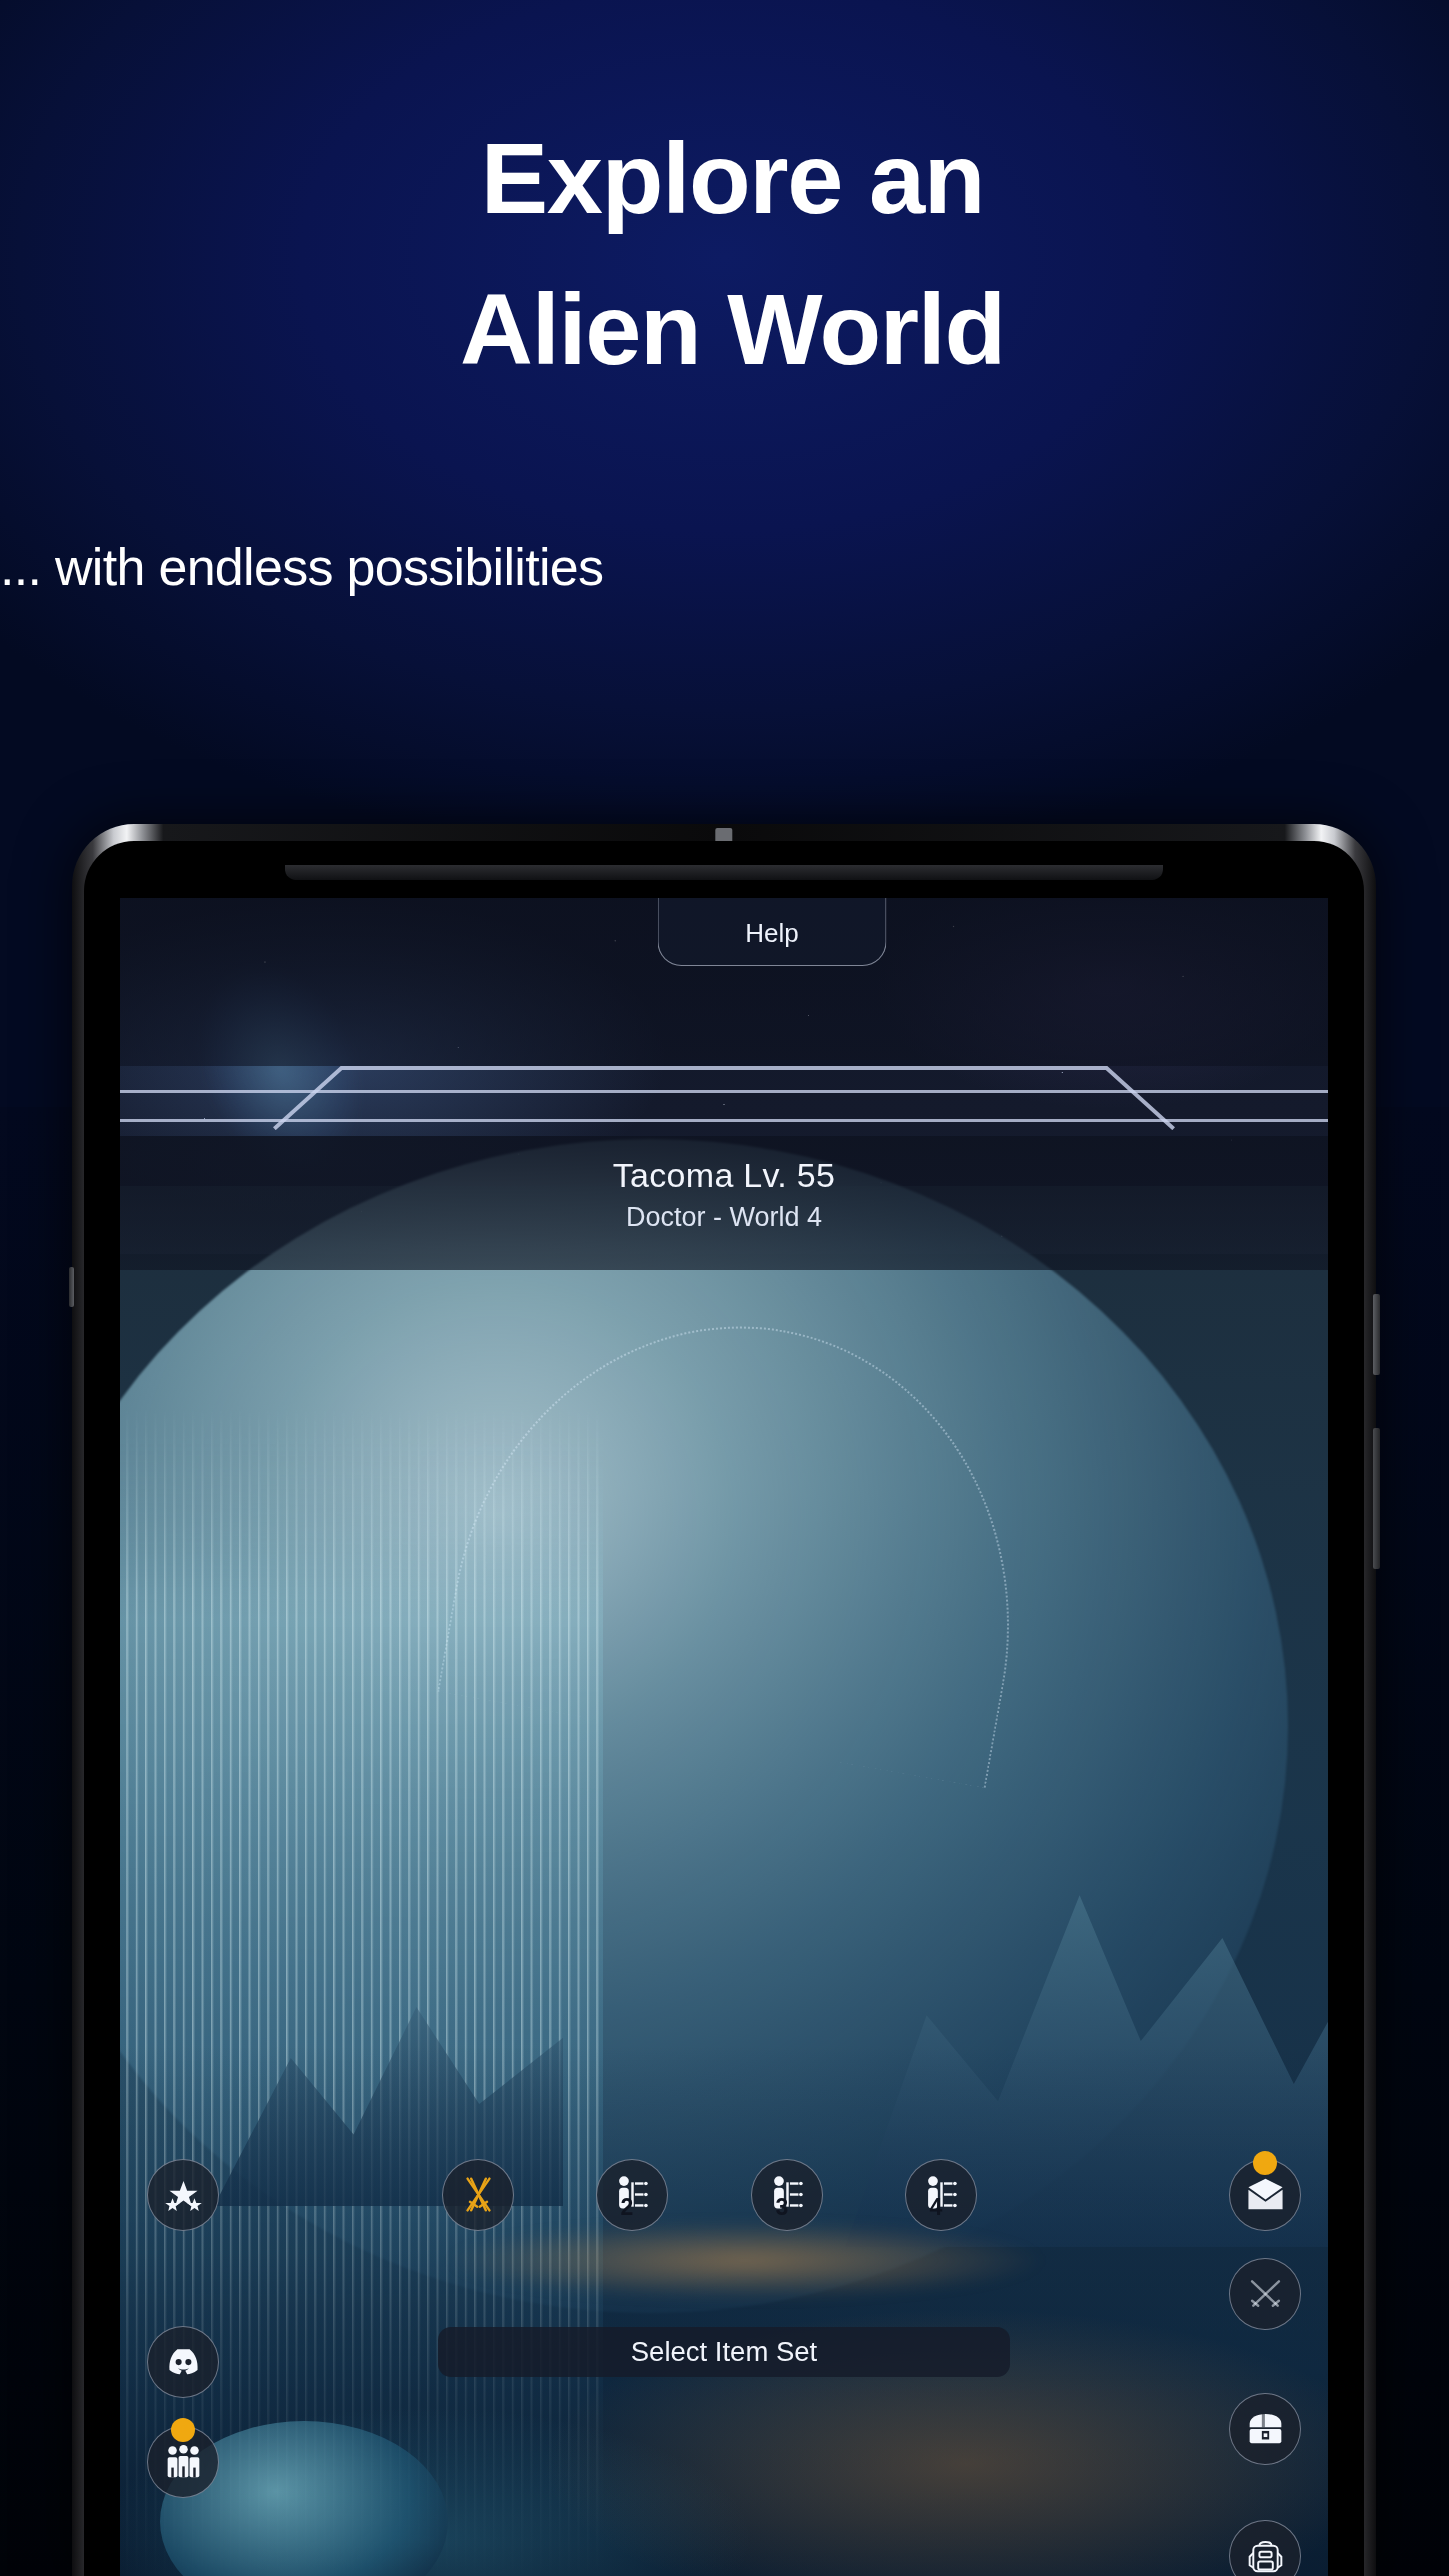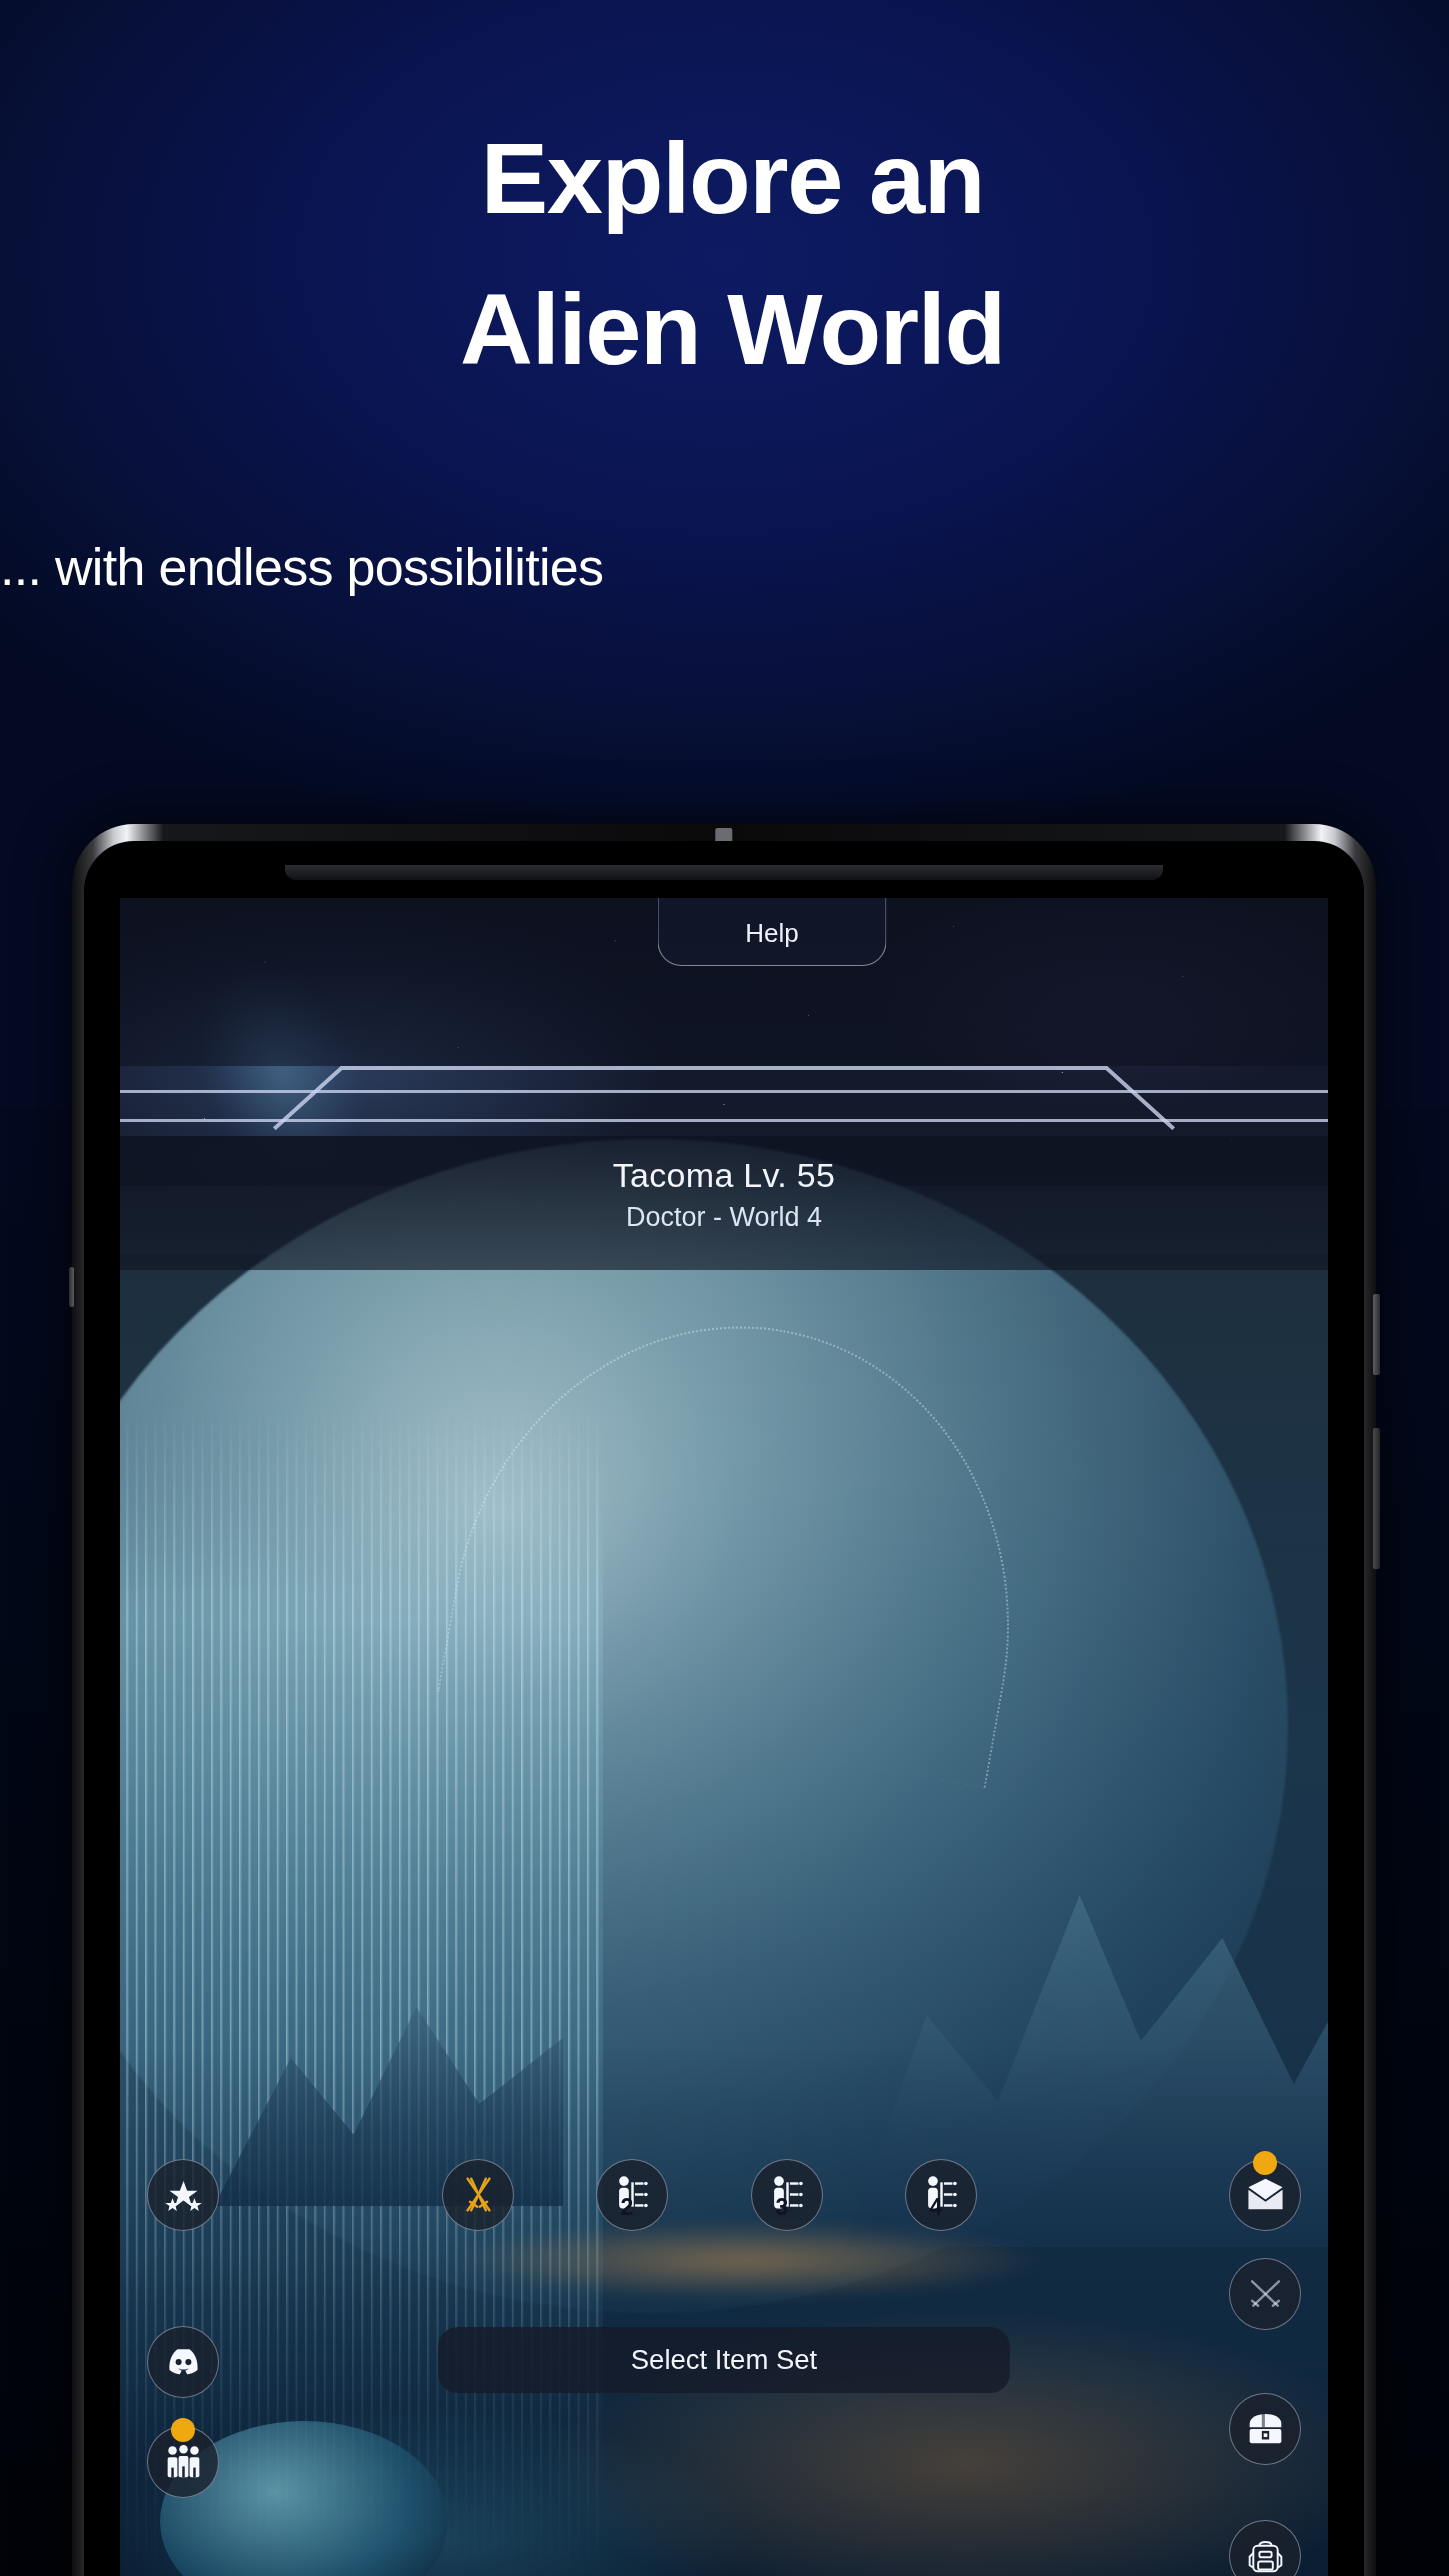--- a/index.html
+++ b/index.html
@@ -230,21 +230,21 @@
   }
   .party-num{
     position:absolute; color:#0f1420; font-weight:bold; font-size:23px;
     left:23.5px; top:34px;
   }
 
   .topbar-row{ position:absolute; left:0; right:0; top:1261px; }
 
   .item-set{
     position:absolute; left:50%; transform:translateX(-50%); top:1429px;
-    width:572px; height:66px; border-radius:20px;
+    width:572px; height:50px; border-radius:13px;
     background:rgba(22,28,42,.84);
     display:flex; align-items:center; justify-content:center;
     color:#f1f4fb; font-size:27.5px;
   }
 </style>
 </head>
 <body>
 
 <div class="promo-bg"></div>
 

